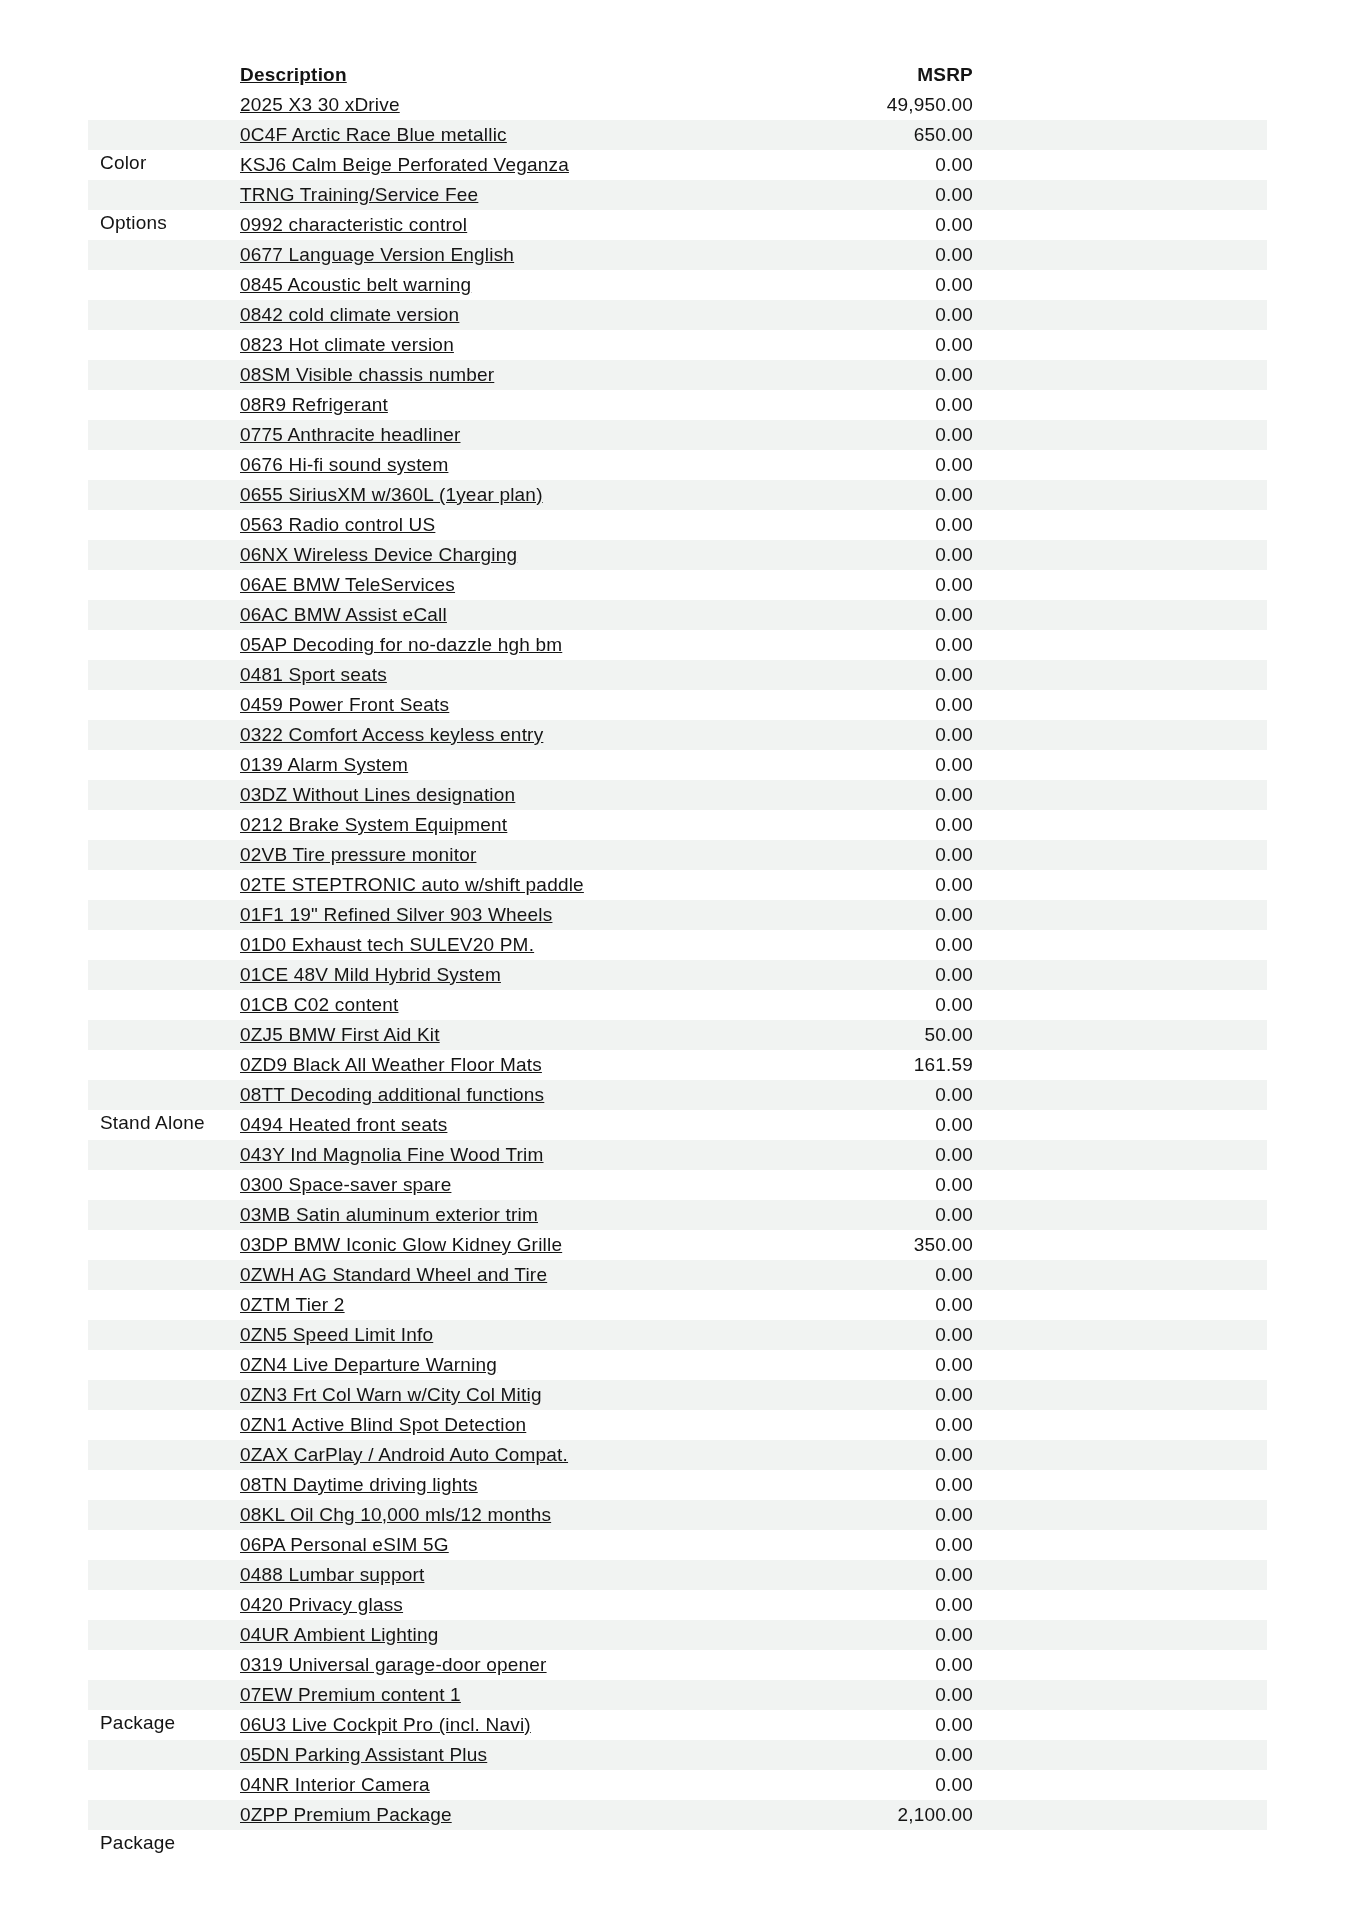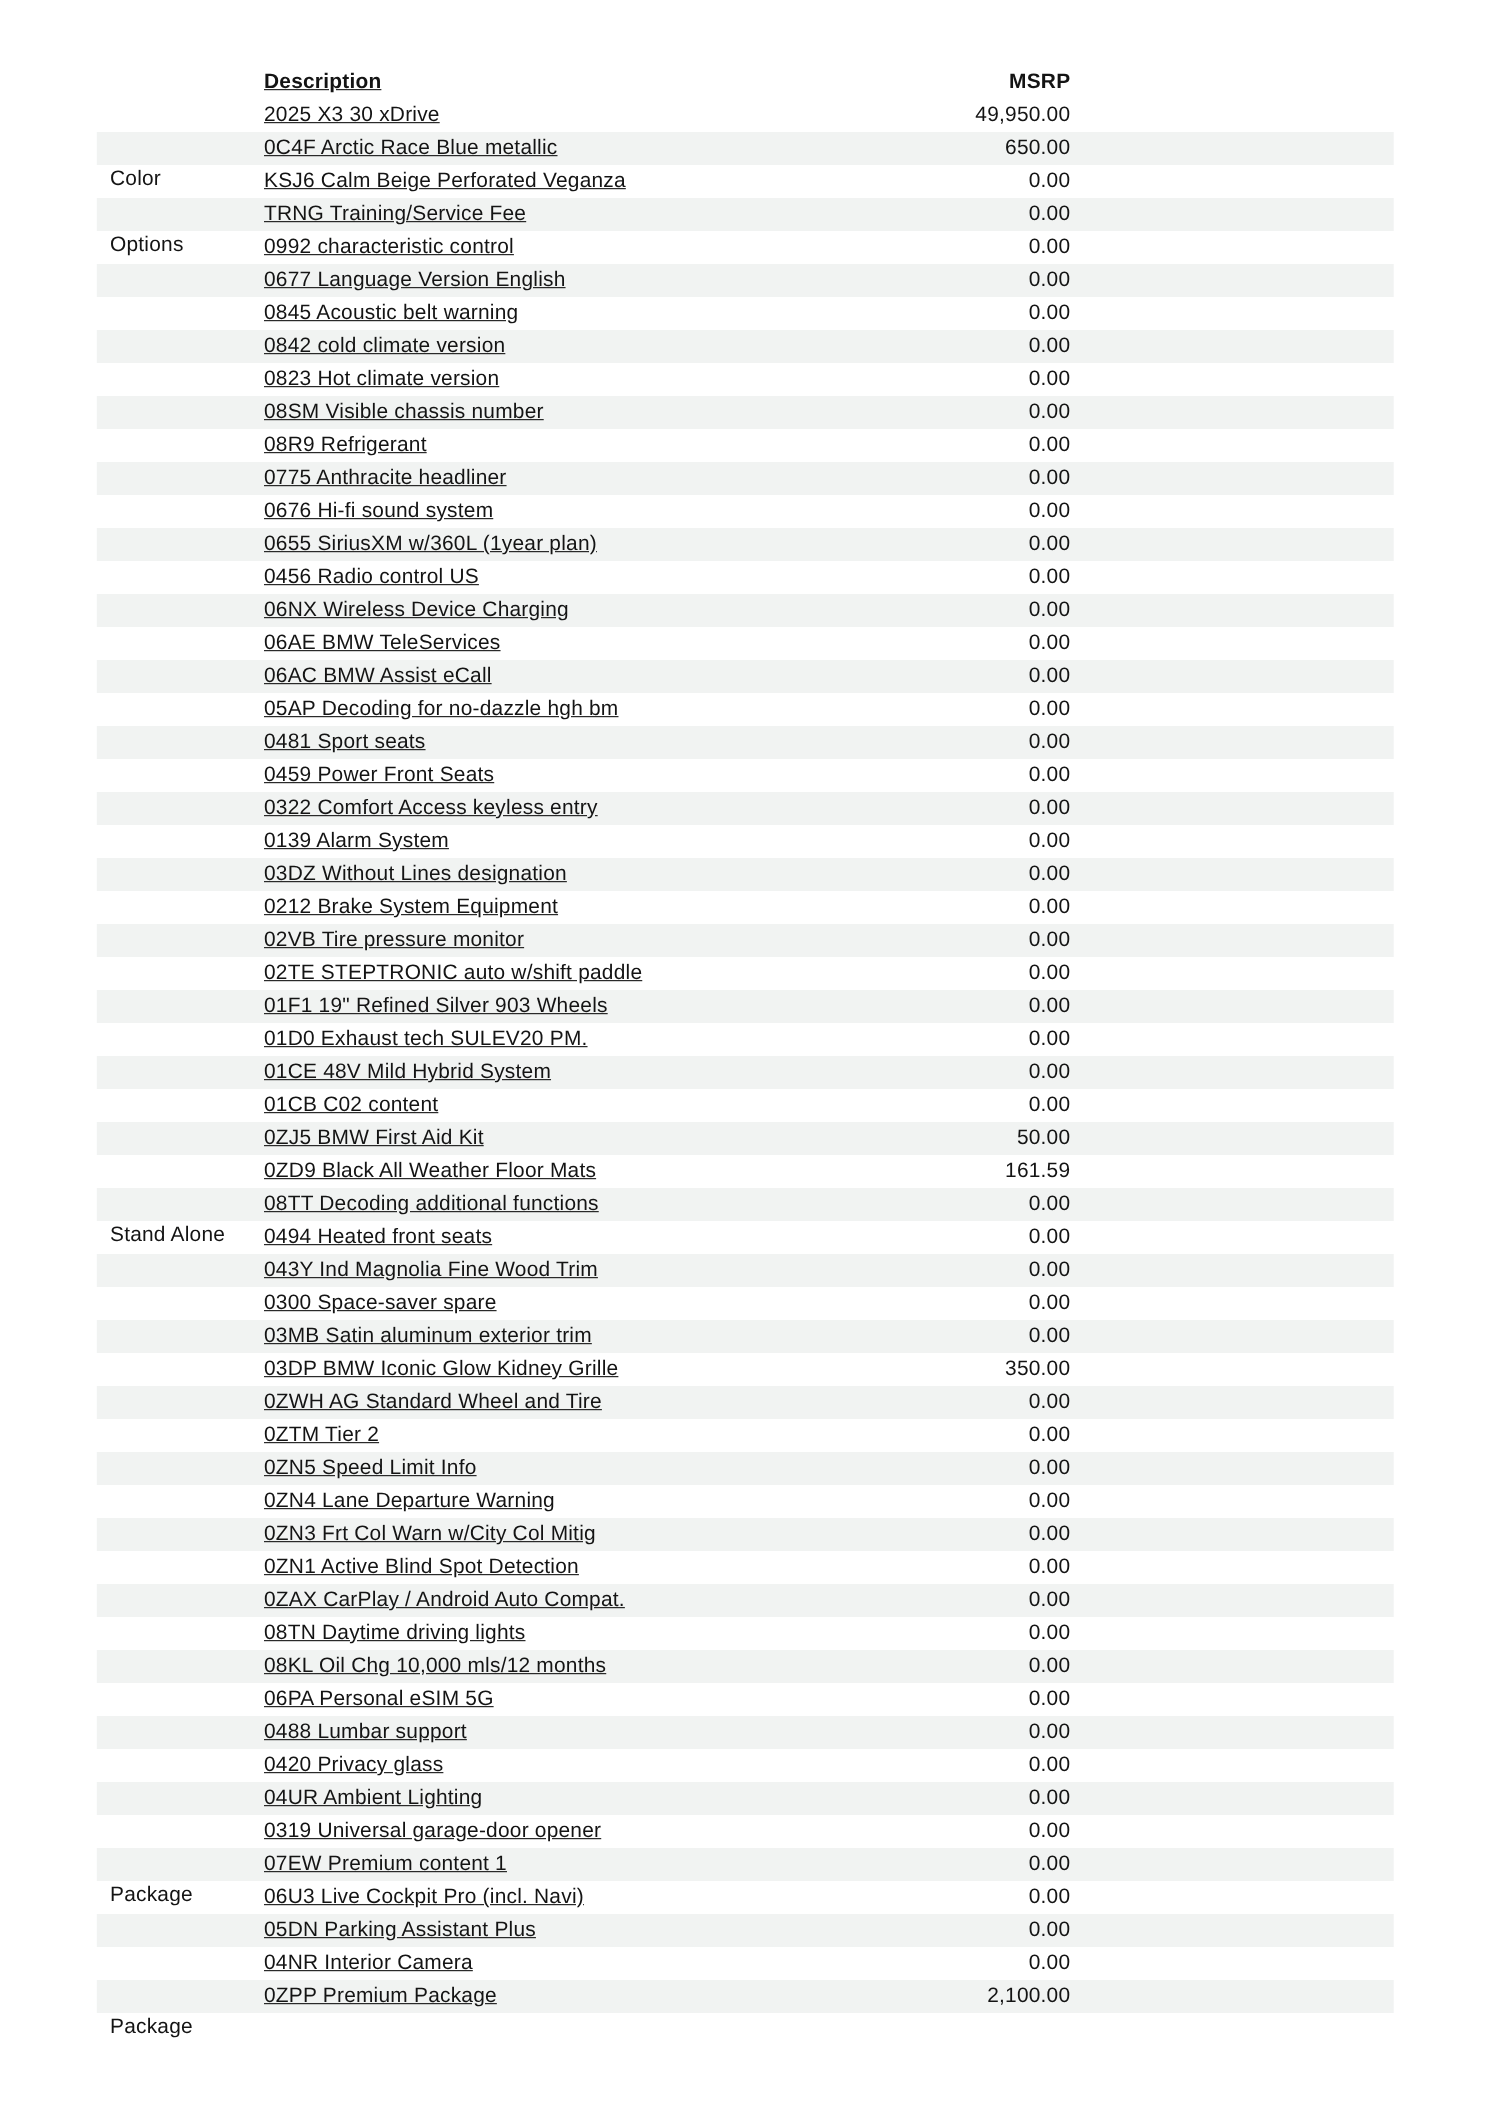--- a/index.html
+++ b/index.html
@@ -109,21 +109,21 @@
     <span class="cell-desc">0676 Hi-fi sound system</span>
     <span class="cell-msrp">0.00</span>
   </div>
         <div class="row">
     <span class="cell-cat"></span>
     <span class="cell-desc">0655 SiriusXM w/360L (1year plan)</span>
     <span class="cell-msrp">0.00</span>
   </div>
         <div class="row">
     <span class="cell-cat"></span>
-    <span class="cell-desc">0456 Radio control US</span>
+    <span class="cell-desc">0563 Radio control US</span>
     <span class="cell-msrp">0.00</span>
   </div>
         <div class="row">
     <span class="cell-cat"></span>
     <span class="cell-desc">06NX Wireless Device Charging</span>
     <span class="cell-msrp">0.00</span>
   </div>
         <div class="row">
     <span class="cell-cat"></span>
     <span class="cell-desc">06AE BMW TeleServices</span>
@@ -249,21 +249,21 @@
     <span class="cell-desc">0ZTM Tier 2</span>
     <span class="cell-msrp">0.00</span>
   </div>
         <div class="row">
     <span class="cell-cat"></span>
     <span class="cell-desc">0ZN5 Speed Limit Info</span>
     <span class="cell-msrp">0.00</span>
   </div>
         <div class="row">
     <span class="cell-cat"></span>
-    <span class="cell-desc">0ZN4 Lane Departure Warning</span>
+    <span class="cell-desc">0ZN4 Live Departure Warning</span>
     <span class="cell-msrp">0.00</span>
   </div>
         <div class="row">
     <span class="cell-cat"></span>
     <span class="cell-desc">0ZN3 Frt Col Warn w/City Col Mitig</span>
     <span class="cell-msrp">0.00</span>
   </div>
         <div class="row">
     <span class="cell-cat"></span>
     <span class="cell-desc">0ZN1 Active Blind Spot Detection</span>

